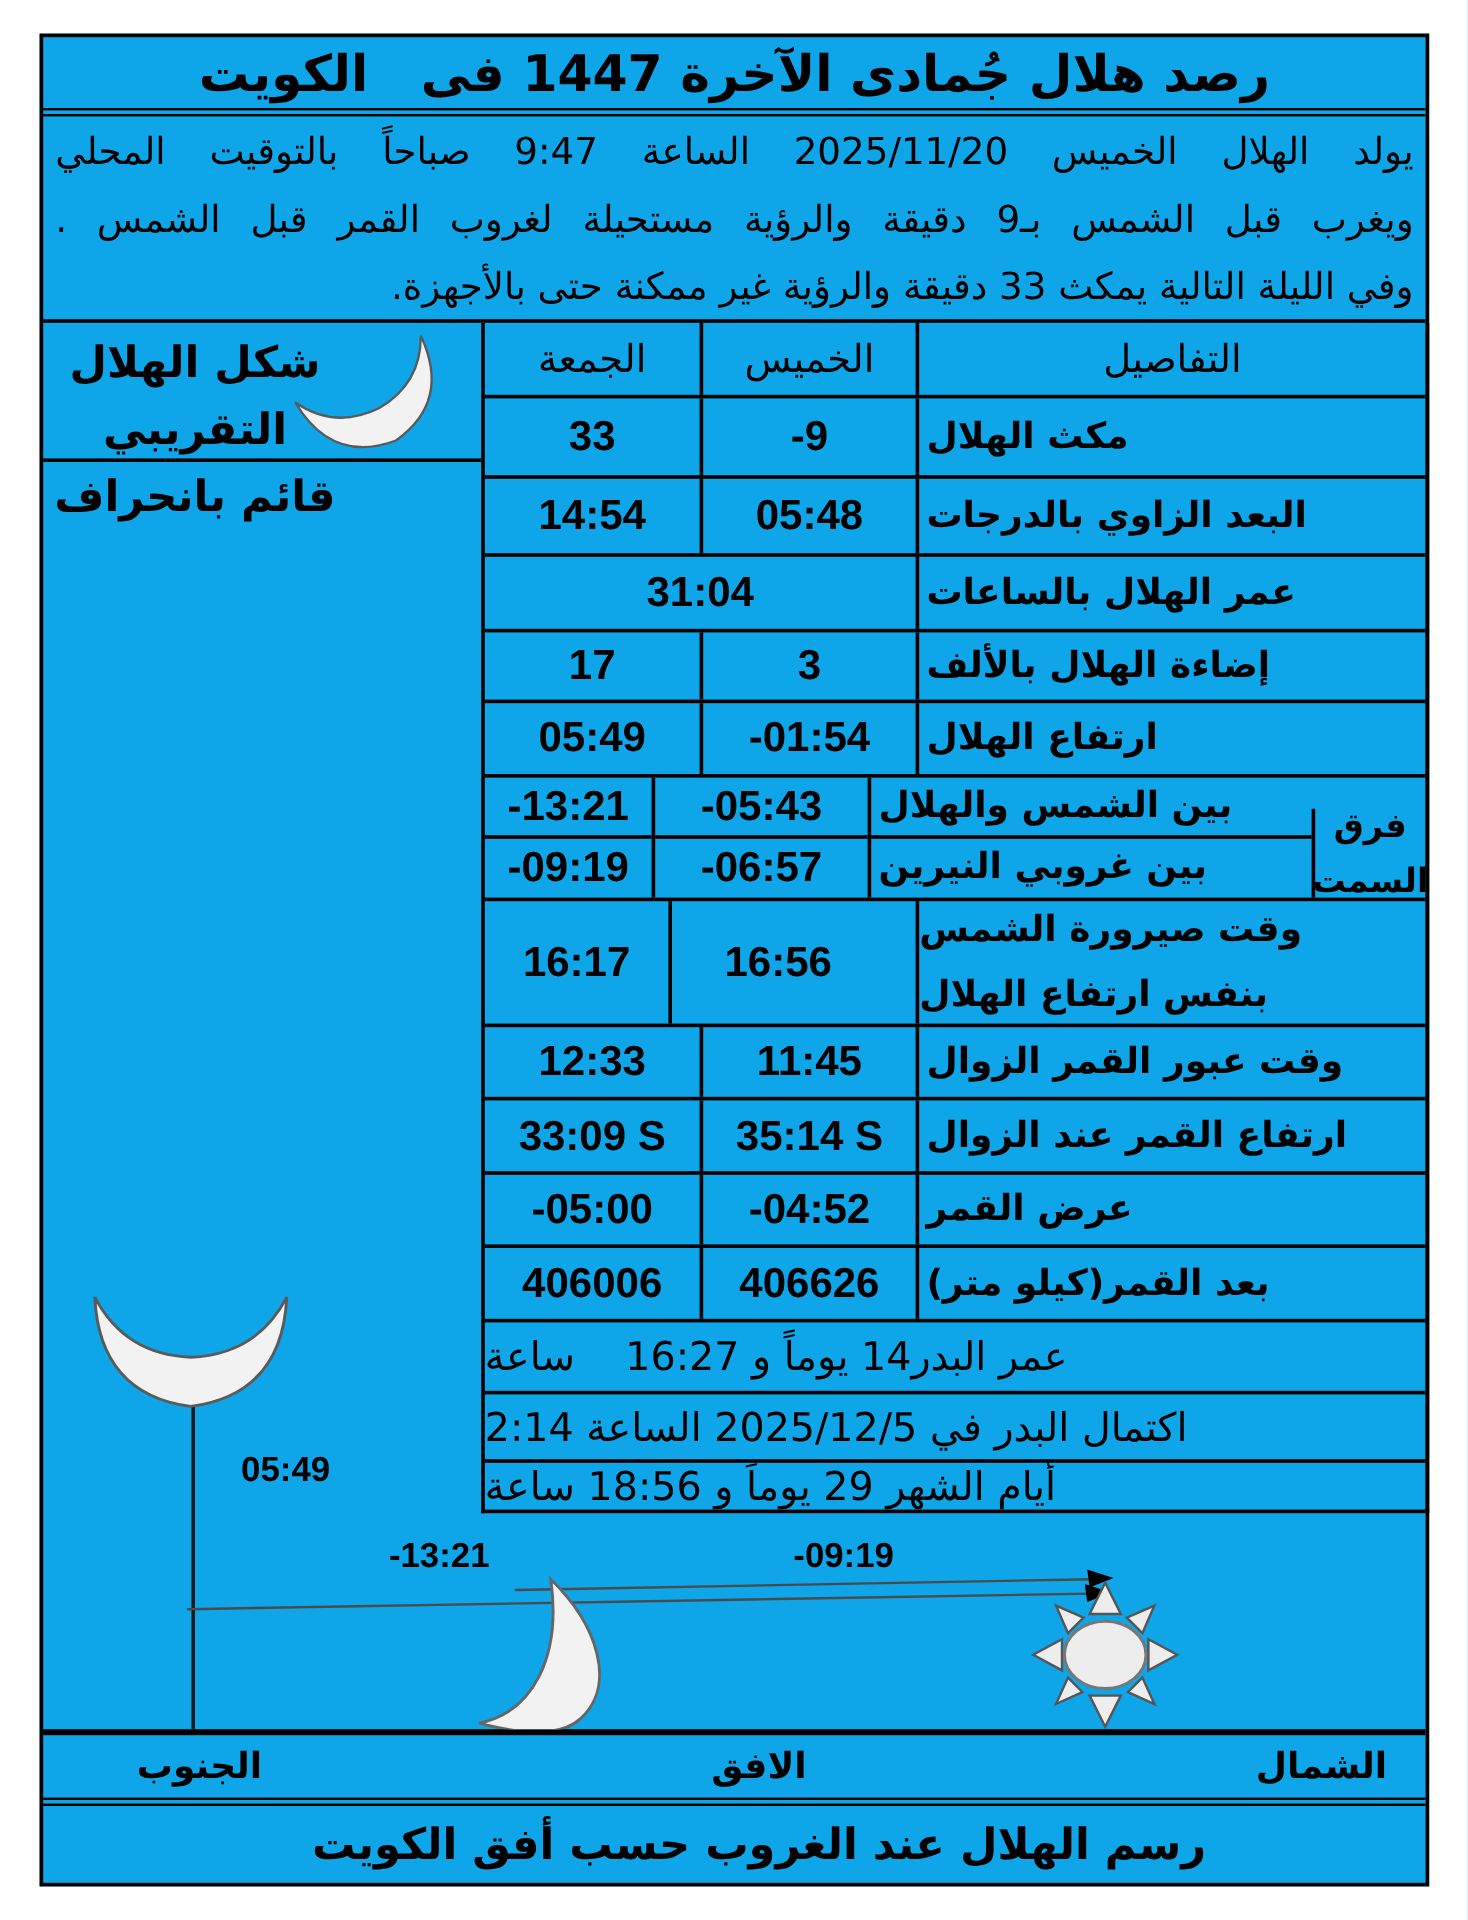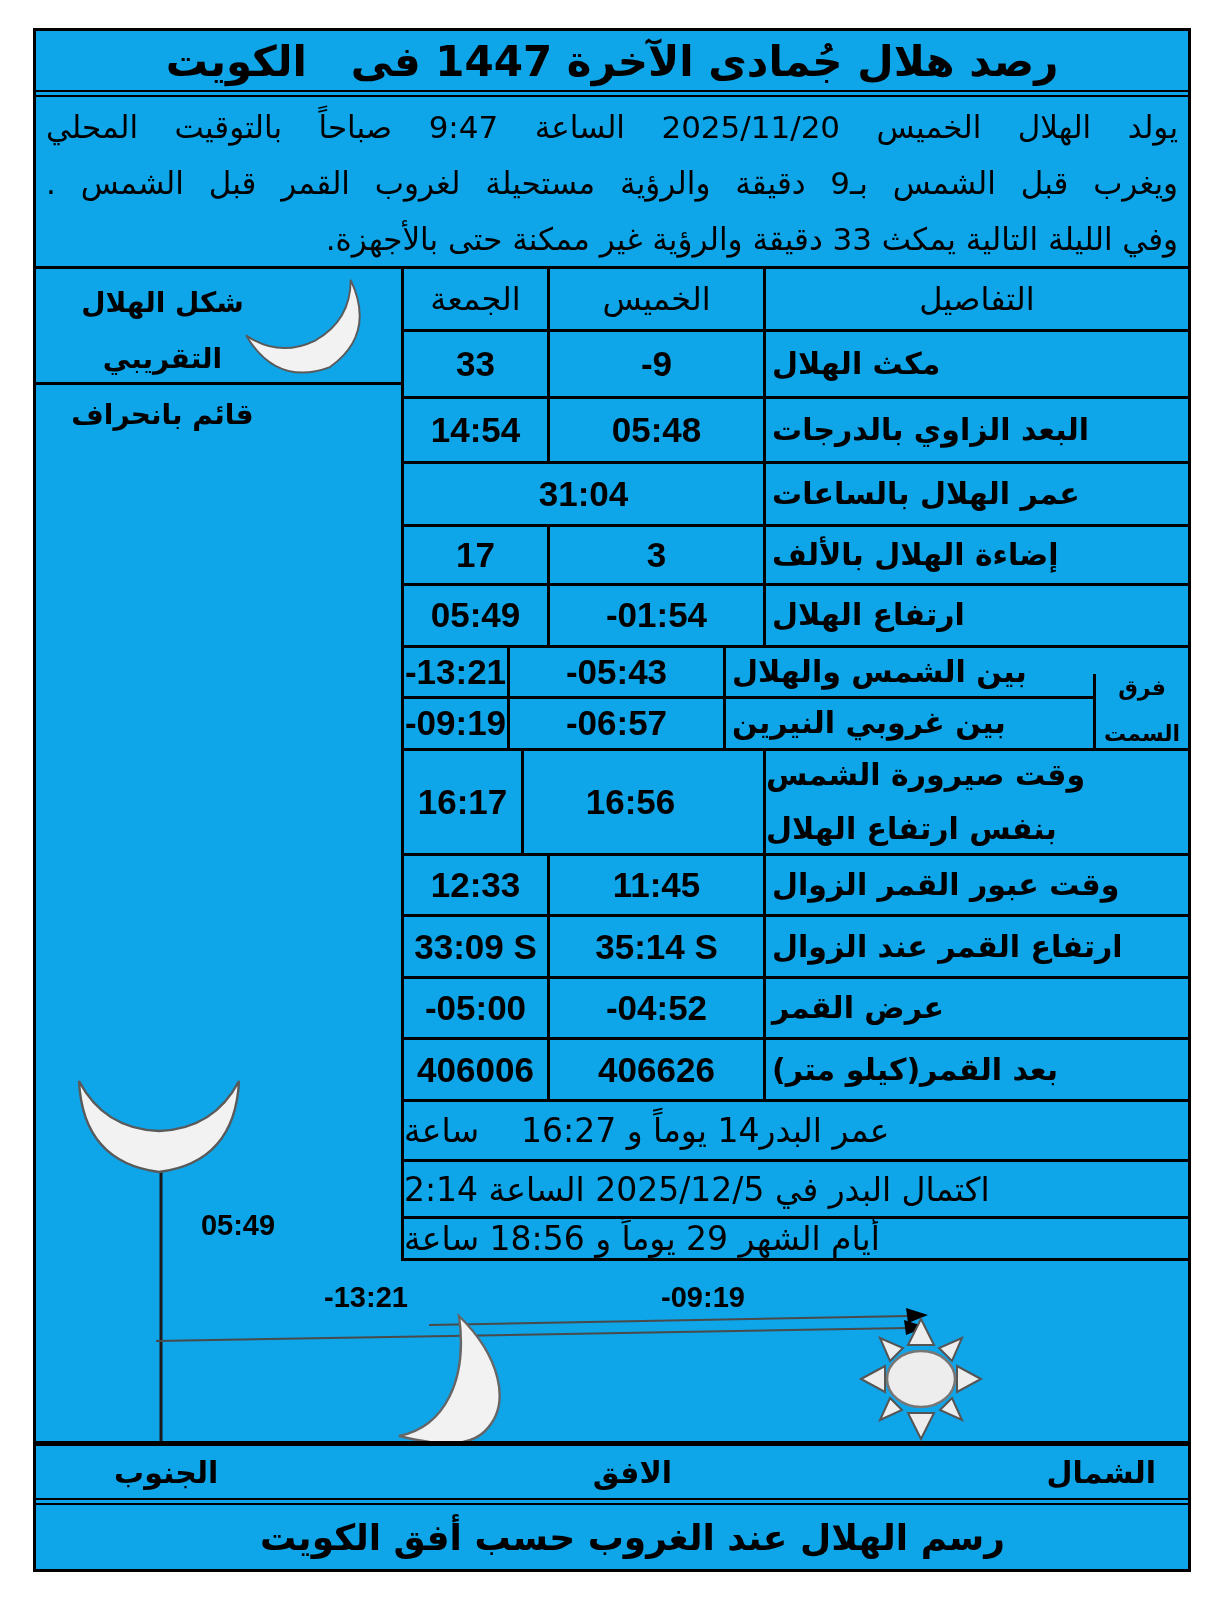--- a/index.html
+++ b/index.html
@@ -10,38 +10,38 @@
   
   .title{height:66px;border-bottom:7px double #000;text-align:center;font-weight:bold;font-size:42px;line-height:62px;direction:rtl;white-space:pre;}
 
   
   .intro{height:172px;border-bottom:3px solid #000;direction:rtl;padding:2px 10px 0 10px;font-size:31px;}
   .intro .iline{display:block;line-height:56px;text-align:justify;text-align-last:justify;white-space:nowrap;}
   .intro .iline.last{text-align-last:right;}
 
   
   .main{height:1172px;position:relative;}
-  .shape-cell{position:absolute;left:0;top:0;width:365px;height:116px;border-bottom:3px solid #000;direction:rtl;font-weight:bold;font-size:28px;padding:6px 118px 0 6px;text-align:center;line-height:56px;}
+  .shape-cell{position:absolute;left:0;top:0;width:365px;height:116px;border-bottom:3px solid #000;direction:rtl;font-weight:bold;font-size:36px;padding:6px 118px 0 6px;text-align:center;line-height:56px;}
   .shape-cell .l2{letter-spacing:1px;}
 
   
   .tbl{position:absolute;left:365px;top:0;width:790px;height:992px;border:3px solid #000;border-top:none;direction:rtl;display:flex;flex-direction:column;background:transparent;}
   .trow{display:flex;flex-direction:row;border-top:3px solid #000;}
   .trow.first{border-top:none;}
   .cell{display:flex;align-items:center;justify-content:center;overflow:hidden;}
   .c-det{width:425px;border-left:3px solid #000;}
-  .c-thu{width:216px;border-left:3px solid #000;}
+  .c-thu{width:180px;border-left:3px solid #000;}
   .c-fri{flex:1;}
   .hdr{font-weight:normal;font-size:32px;}
   .lbl{justify-content:flex-end;text-align:right;padding-left:6px;padding-right:10px;font-weight:bold;font-size:30px;line-height:44px;}
   .val{font-family:"Liberation Sans","DejaVu Sans",sans-serif;font-weight:bold;font-size:35px;direction:ltr;}
   .stack{display:flex;flex-direction:column;}
   .stack .cell{flex:1;}
   .stack .cell + .cell{border-top:3px solid #000;}
-  .samt{width:95px;border-left:3px solid #000;flex-direction:column;font-weight:bold;font-size:22px;line-height:46px;justify-content:center;margin-top:26px;}
+  .samt{width:95px;border-left:3px solid #000;flex-direction:column;font-weight:bold;font-size:28px;line-height:46px;justify-content:center;margin-top:26px;}
   .subcol-det{width:370px;border-left:3px solid #000;}
   .two-line{flex-direction:column;align-items:flex-end;justify-content:space-between;padding-right:10px;font-weight:bold;font-size:30px;line-height:48px;margin-left:26px;}
   .span-cell{flex:1;justify-content:flex-end;text-align:right;padding-right:10px;font-size:33px;font-weight:normal;}
 
   
   .horizon-row{height:57px;border-top:5px solid #000;direction:rtl;display:flex;align-items:center;justify-content:space-between;padding:0 32px 0 78px;font-weight:bold;font-size:30px;}
   .caption{flex:1;border-top:7px double #000;text-align:center;direction:rtl;font-weight:bold;font-size:36px;display:flex;align-items:center;justify-content:center;padding-left:41px;}
 
   
   .dlab{position:absolute;font-family:"Liberation Sans","DejaVu Sans",sans-serif;font-weight:bold;font-size:29px;text-align:center;}

